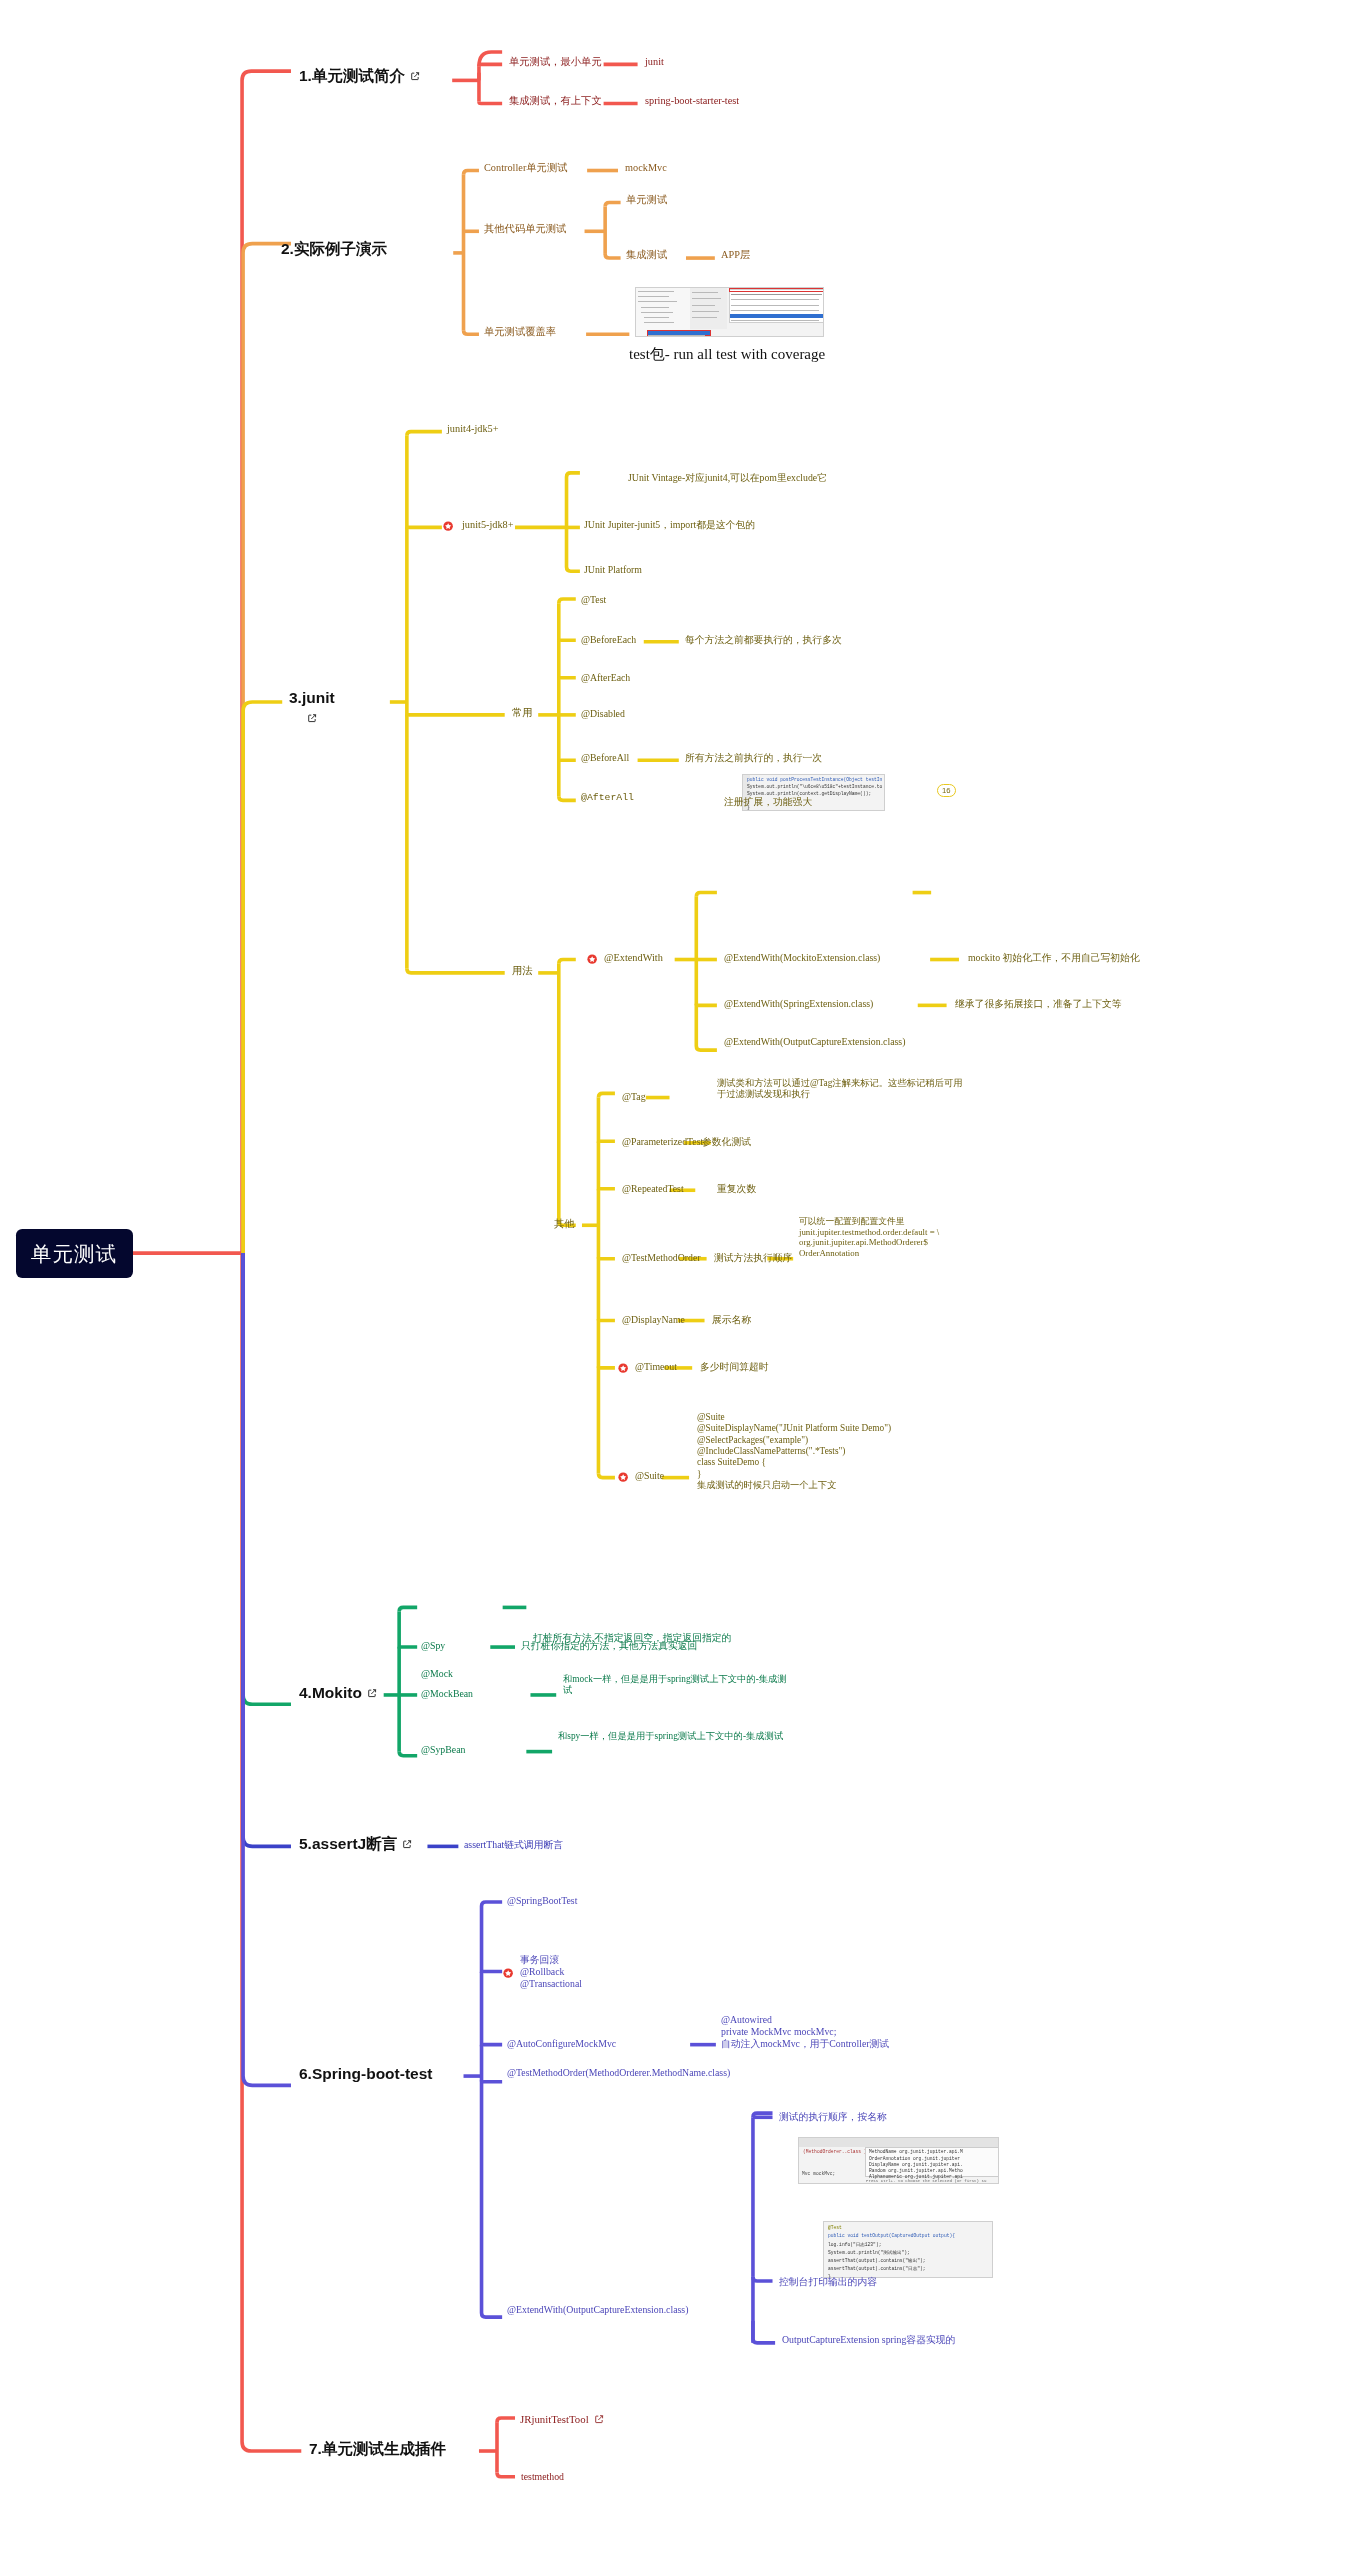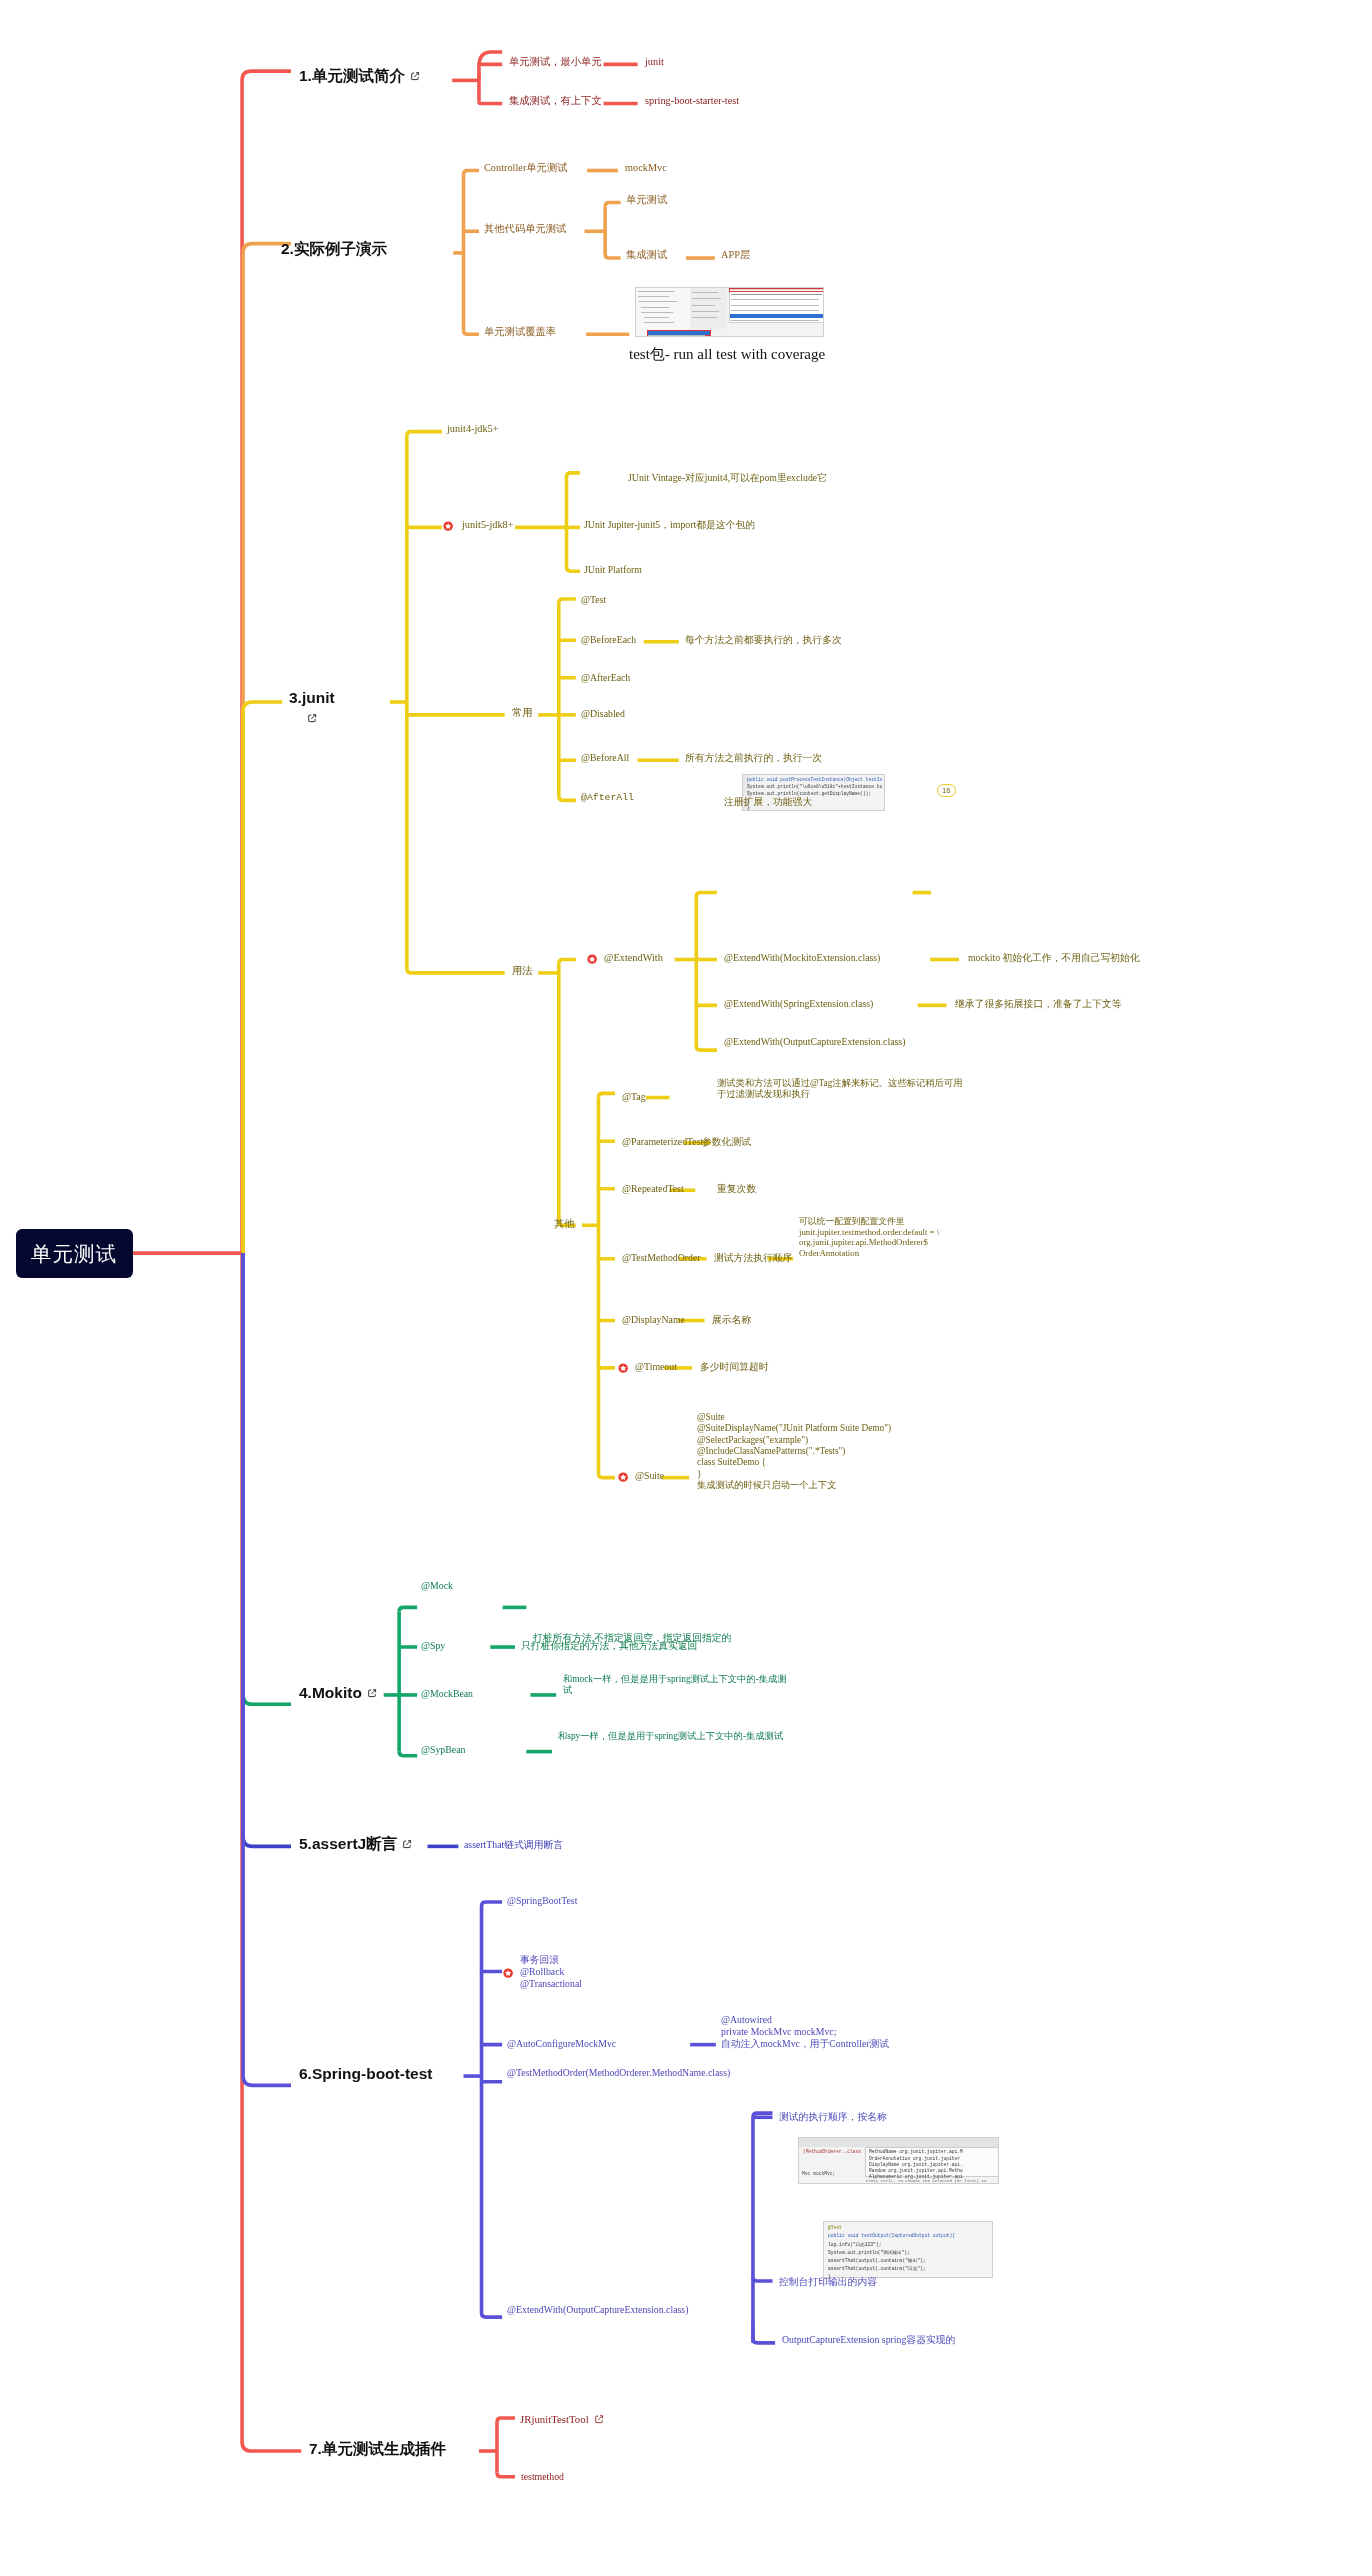--- a/index.html
+++ b/index.html
@@ -377,21 +377,21 @@
 集成测试的时候只启动一个上下文</div>
 
   <div class="node main-label" style="left:299px; top:1684px;">
     <span>4.Mokito</span>
     <svg class="ext-icon" viewBox="0 0 24 24" fill="none" stroke="#111" stroke-width="2">
         <path d="M14 4h6v6"></path>
         <path d="M20 4L10 14"></path>
         <path d="M19 14v5a1 1 0 0 1-1 1H5a1 1 0 0 1-1-1V6a1 1 0 0 1 1-1h5"></path>
       </svg>
   </div>
-  <div class="node t19 c-green" style="left:421px; top:1580px;">@Mock</div>
+  <div class="node t19 c-green" style="left:421px; top:1668px;">@Mock</div>
   <div class="node t19 c-green" style="left:533px; top:1600px;margin-top:32px;">打桩所有方法,不指定返回空，指定返回指定的</div>
   <div class="node t19 c-green" style="left:421px; top:1640px;">@Spy</div>
   <div class="node t19 c-green" style="left:521px; top:1640px;">只打桩你指定的方法，其他方法真实返回</div>
   <div class="node t19 c-green" style="left:421px; top:1688px;">@MockBean</div>
   <div class="node t18 c-green" style="left:563px; top:1674px; width:227px;">和mock一样，但是是用于spring测试上下文中的-集成测试</div>
   <div class="node t19 c-green" style="left:421px; top:1744px;">@SypBean</div>
   <div class="node t18 c-green" style="left:558px; top:1731px; width:227px;">和spy一样，但是是用于spring测试上下文中的-集成测试</div>
 
   <div class="node main-label" style="left:299px; top:1835px;">
     <span>5.assertJ断言</span>

